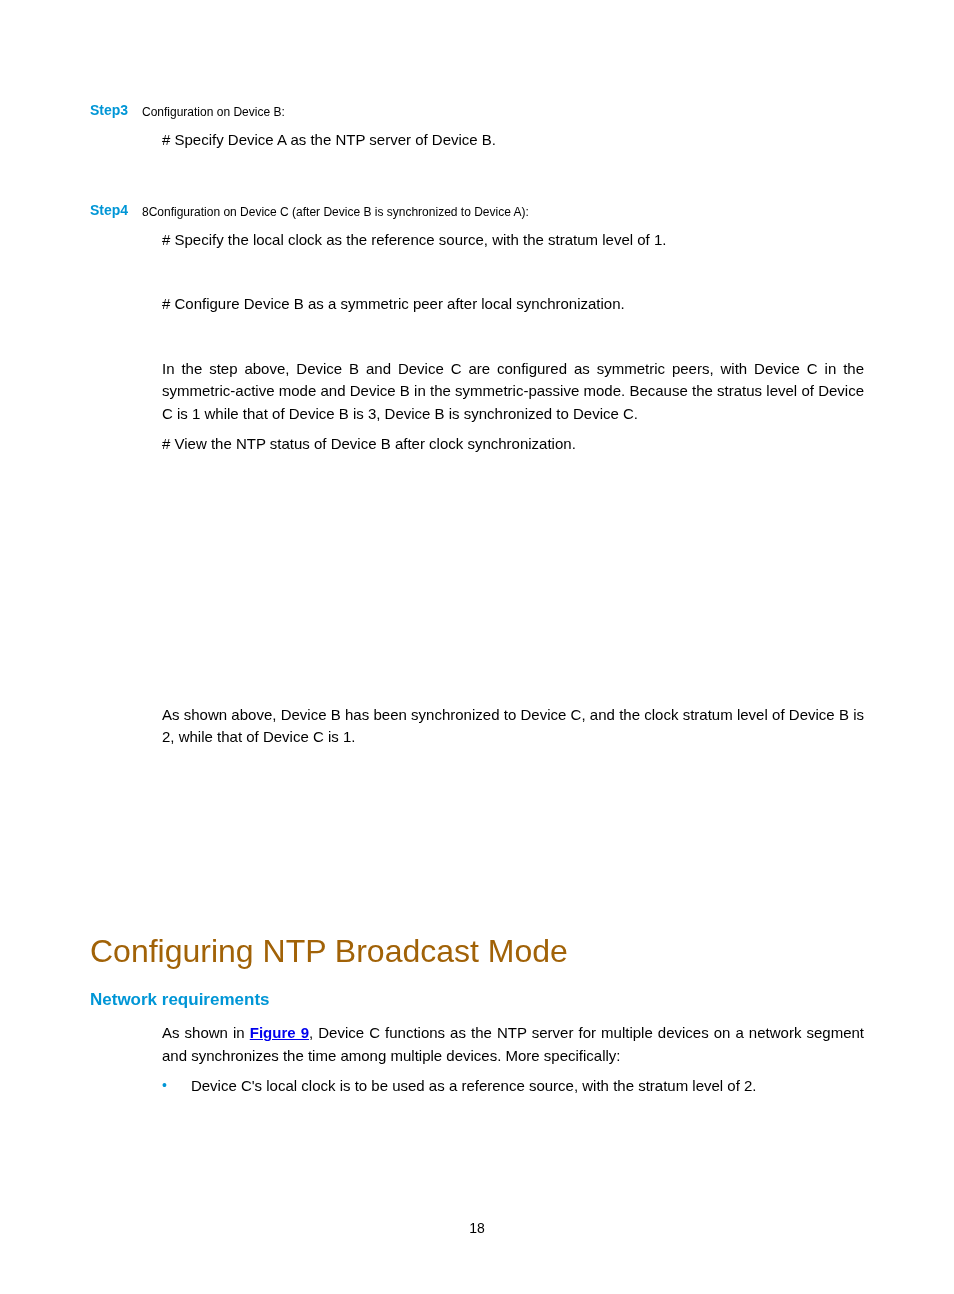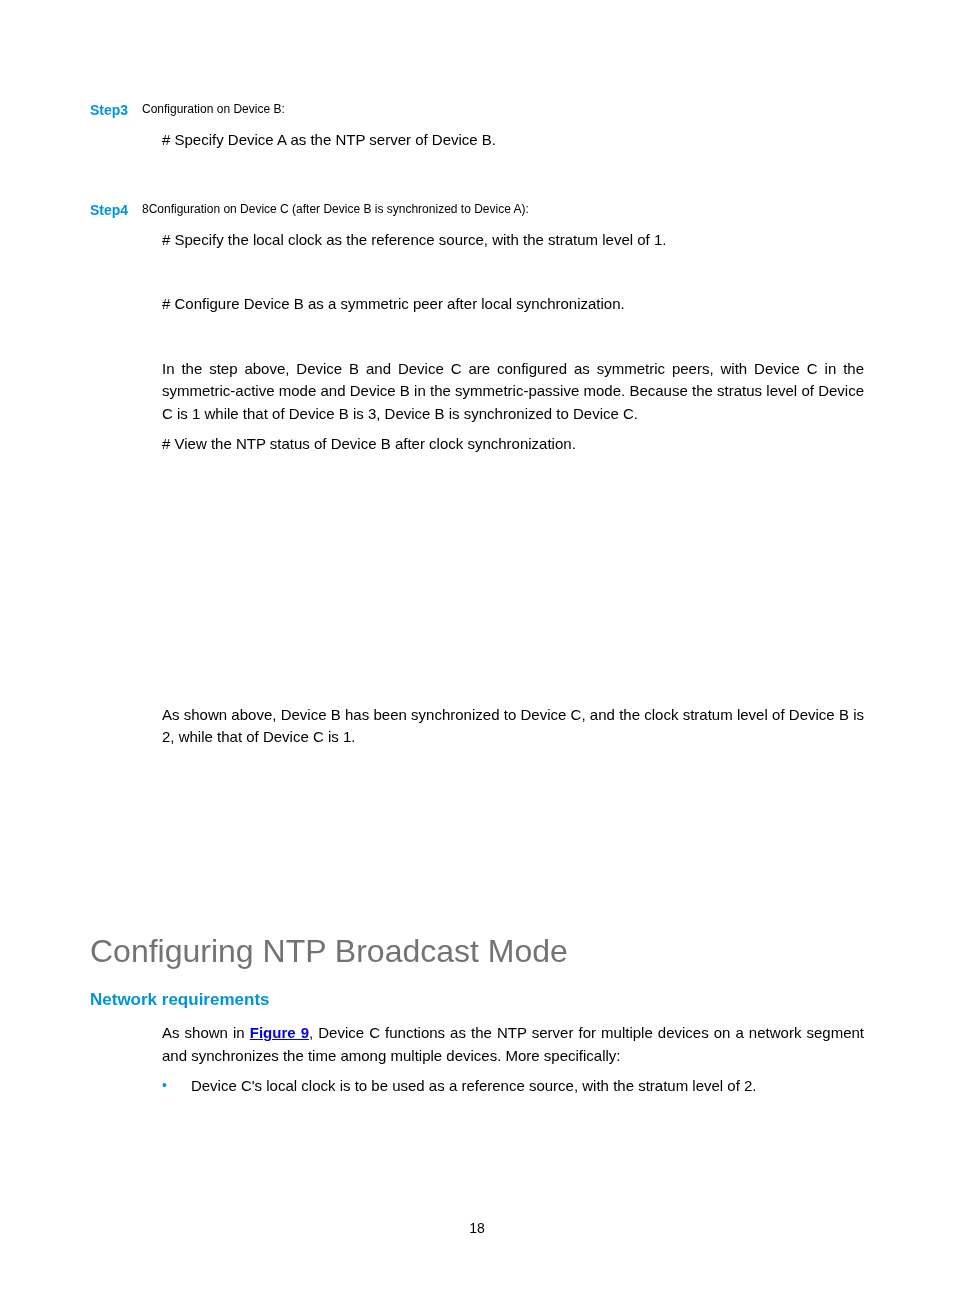--- a/index.html
+++ b/index.html
@@ -18,21 +18,21 @@
       line-height: 1.5;
     }
     .page-content {
       padding: 100px 90px 0 90px;
     }
     .step-block {
       margin-bottom: 48px;
     }
     .step-line {
       display: flex;
-      align-items: flex-start;
+      align-items: flex-end;
       margin-bottom: 8px;
     }
     .step-label {
       color: #0096d6;
       font-weight: bold;
       font-size: 14px;
       width: 52px;
       flex-shrink: 0;
     }
     .step-title {
@@ -42,21 +42,21 @@
       margin-left: 72px;
     }
     .para {
       margin-bottom: 8px;
       text-align: justify;
     }
     .para-group {
       margin-bottom: 42px;
     }
     .heading-h2 {
-      color: #737373;
+      color: #a16207;
       font-weight: 300;
       font-size: 32px;
       margin-top: 20px;
       margin-bottom: 12px;
       font-family: Arial, Helvetica, sans-serif;
     }
     .heading-h3 {
       color: #0096d6;
       font-weight: bold;
       font-size: 17px;

